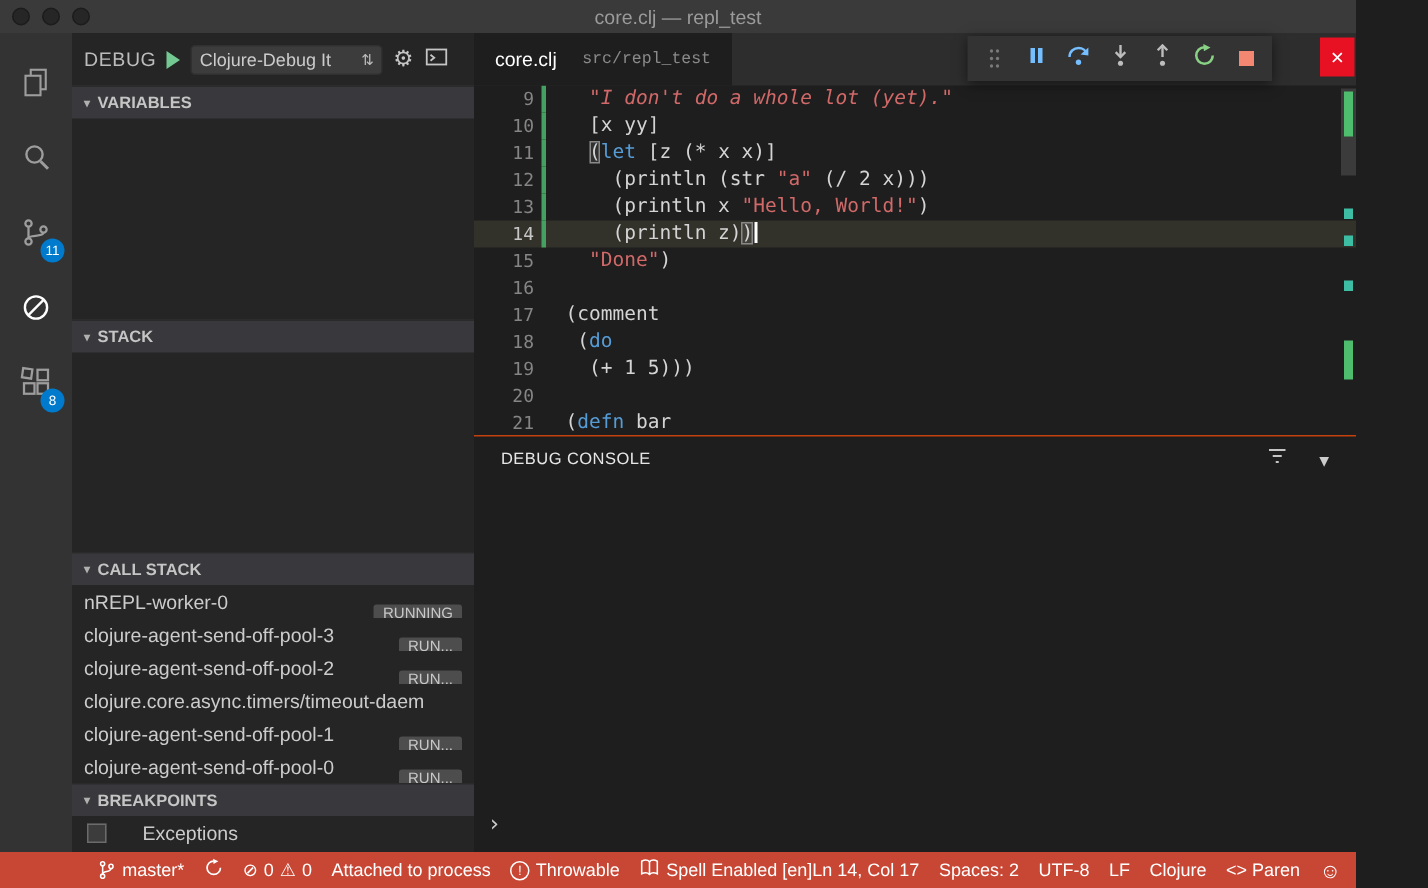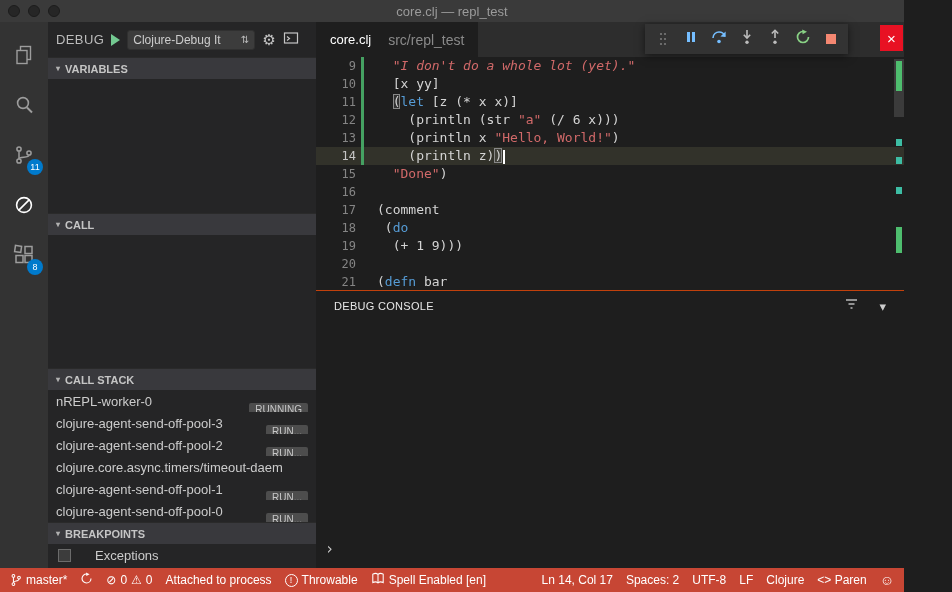--- a/index.html
+++ b/index.html
@@ -56,21 +56,21 @@
     border-radius:2px; margin-left:6px; flex:none;margin-top:16px; }
 
   .bp-row { height:22px; display:flex; align-items:center; gap:24px; padding:0 10px; cursor:pointer; }
   .checkbox { width:13px; height:13px; background:#3c3c3c; border:1px solid #6b6b6b; cursor:pointer; }
 
   
   .editor-region { flex:1; min-width:0; display:flex; flex-direction:column; position:relative; background:#1e1e1e; }
   .tabbar { height:35px; background:#2d2d2d; display:flex; flex:none; }
   .tab { background:#1e1e1e; display:flex; align-items:center; gap:17px; padding:0 14px; cursor:pointer; }
   .tab-title { color:#ffffff; font-size:13px; }
-  .tab-desc { color:#8a8a8a; font-size:14px; }
+  .tab-desc { color:#8a8a8a; font-size:11px;font-family:Liberation Mono, monospace; }
 
   .debug-toolbar { position:absolute; top:2px; right:56px; height:30px; background:#333333;
     box-shadow:0 2px 8px rgba(0,0,0,.55); display:flex; align-items:center; padding:0 5px; gap:3px; z-index:6; }
   .dt-btn { width:25px; height:25px; display:flex; align-items:center; justify-content:center; cursor:pointer; }
   .dt-grip { cursor:grab; color:#7a7a7a; }
   .dt-pause { color:var(--pause-blue,#75beff); }
   .dt-stepover { color:var(--pause-blue,#75beff); }
   .dt-step { color:#bdbdbd; }
   .dt-restart { color:var(--restart-green,#89d185); }
   .stop-sq { width:10px; height:10px; background:var(--stop-red,#f48771); }
@@ -105,21 +105,21 @@
   .panel-title { font-size:11px; color:#e7e7e7; letter-spacing:.3px; cursor:pointer; }
   .panel-actions { margin-left:auto; display:flex; align-items:center; gap:20px; color:#c5c5c5; }
   .panel-actions > * { cursor:pointer; }
   .chev { font-size:13px; color:#cccccc; }
   .panel-body { flex:1; }
   .panel-prompt { position:absolute; left:9px; bottom:10px; color:#cccccc; font-size:15px;
     font-family:"DejaVu Sans Mono",monospace; }
 
   
   .statusbar { height:24px; background:var(--statusbar-debugging,#c74634); display:flex;
-    align-items:center; justify-content:space-between; padding:0 10px; color:#ffffff; font-size:12px; }
+    align-items:center; justify-content:flex-end; padding:0 10px; color:#ffffff; font-size:12px; }
   .sb-left, .sb-right { display:flex; align-items:center; gap:13px; white-space:nowrap; }
   .sb-item { display:flex; align-items:center; gap:4px; cursor:pointer; }
   .sb-icon { display:flex; align-items:center; }
   .circle-bang { width:13px; height:13px; border:1px solid #fff; border-radius:50%;
     font-size:9px; display:flex; align-items:center; justify-content:center; line-height:1; }
   .smiley { font-size:14px; }
 </style>
 </head>
 <body>
 
@@ -206,21 +206,21 @@
       </div>
 
       <div class="section-header">
         <span class="tri">▾</span>
         <span>VARIABLES</span>
       </div>
       <div class="sec-body-variables"></div>
 
       <div class="section-header">
         <span class="tri">▾</span>
-        <span>CALL</span>
+        <span>STACK</span>
       </div>
       <div class="sec-body-watch"></div>
 
       <div class="section-header">
         <span class="tri">▾</span>
         <span>CALL STACK</span>
       </div>
       <div class="callstack" id="callstack">
           <div class="cs-row">
             <span class="cs-name">nREPL-worker-0</span>
@@ -323,28 +323,28 @@
           <span class="stop-sq"></span>
         </span>
       </div>
       <button class="close-red">×</button>
 
       <div class="code-area">
         <div id="code-lines">
             <div class="code-row"><span class="line-num">9</span><span class="git-ind on"></span><span class="code-text"><span class="c-plain">  </span><span class="c-string c-italic">"I don't do a whole lot (yet)."</span></span></div>
             <div class="code-row"><span class="line-num">10</span><span class="git-ind on"></span><span class="code-text"><span class="c-plain">  [x yy]</span></span></div>
             <div class="code-row"><span class="line-num">11</span><span class="git-ind on"></span><span class="code-text"><span class="c-plain">  </span><span class="c-plain c-bracket">(</span><span class="c-kw">let</span><span class="c-plain"> [z (* x x)]</span></span></div>
-            <div class="code-row"><span class="line-num">12</span><span class="git-ind on"></span><span class="code-text"><span class="c-plain">    (println (str </span><span class="c-string">"a"</span><span class="c-plain"> (/ 6 x)))</span></span></div>
+            <div class="code-row"><span class="line-num">12</span><span class="git-ind on"></span><span class="code-text"><span class="c-plain">    (println (str </span><span class="c-string">"a"</span><span class="c-plain"> (/ 2 x)))</span></span></div>
             <div class="code-row"><span class="line-num">13</span><span class="git-ind on"></span><span class="code-text"><span class="c-plain">    (println x </span><span class="c-string">"Hello, World!"</span><span class="c-plain">)</span></span></div>
             <div class="code-row current"><span class="line-num">14</span><span class="git-ind on"></span><span class="code-text"><span class="c-plain">    (println z)</span><span class="c-plain c-bracket">)</span><span class="cursor"></span></span></div>
             <div class="code-row"><span class="line-num">15</span><span class="git-ind"></span><span class="code-text"><span class="c-plain">  </span><span class="c-string">"Done"</span><span class="c-plain">)</span></span></div>
             <div class="code-row"><span class="line-num">16</span><span class="git-ind"></span><span class="code-text"></span></div>
             <div class="code-row"><span class="line-num">17</span><span class="git-ind"></span><span class="code-text"><span class="c-plain">(comment</span></span></div>
             <div class="code-row"><span class="line-num">18</span><span class="git-ind"></span><span class="code-text"><span class="c-plain"> (</span><span class="c-kw">do</span></span></div>
-            <div class="code-row"><span class="line-num">19</span><span class="git-ind"></span><span class="code-text"><span class="c-plain">  (+ 1 9)))</span></span></div>
+            <div class="code-row"><span class="line-num">19</span><span class="git-ind"></span><span class="code-text"><span class="c-plain">  (+ 1 5)))</span></span></div>
             <div class="code-row"><span class="line-num">20</span><span class="git-ind"></span><span class="code-text"></span></div>
             <div class="code-row"><span class="line-num">21</span><span class="git-ind"></span><span class="code-text"><span class="c-plain">(</span><span class="c-kw">defn</span><span class="c-plain"> bar</span></span></div>
           </div>
         <div class="scroll-thumb"></div>
         <div class="ovr" id="ovr">
             <div class="ovr-mark" style="top: 4px; height: 30px; background: rgb(78, 189, 110);"></div>
             <div class="ovr-mark" style="top: 82px; height: 7px; background: rgb(61, 189, 164);"></div>
             <div class="ovr-mark" style="top: 100px; height: 7px; background: rgb(61, 189, 164);"></div>
             <div class="ovr-mark" style="top: 130px; height: 7px; background: rgb(61, 189, 164);"></div>
             <div class="ovr-mark" style="top: 170px; height: 26px; background: rgb(78, 189, 110);"></div>

